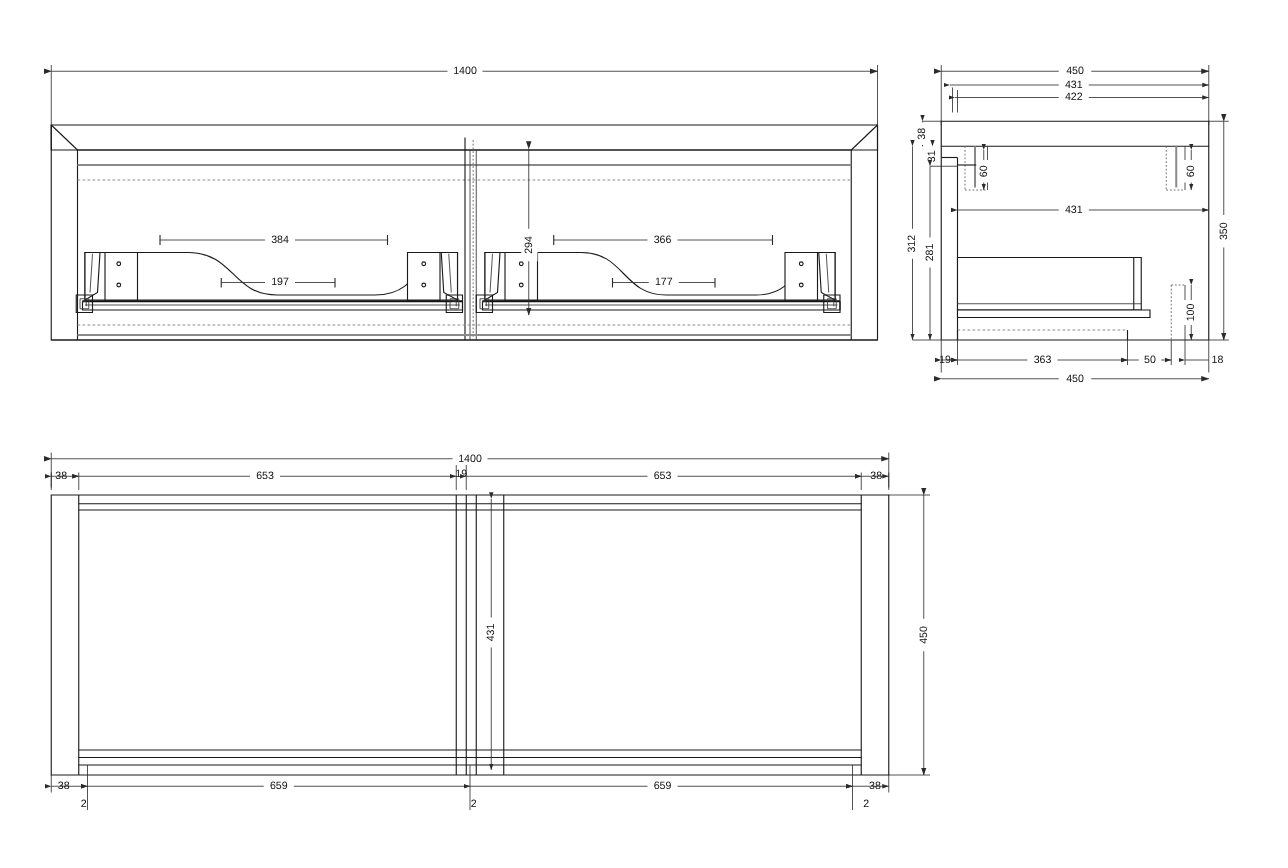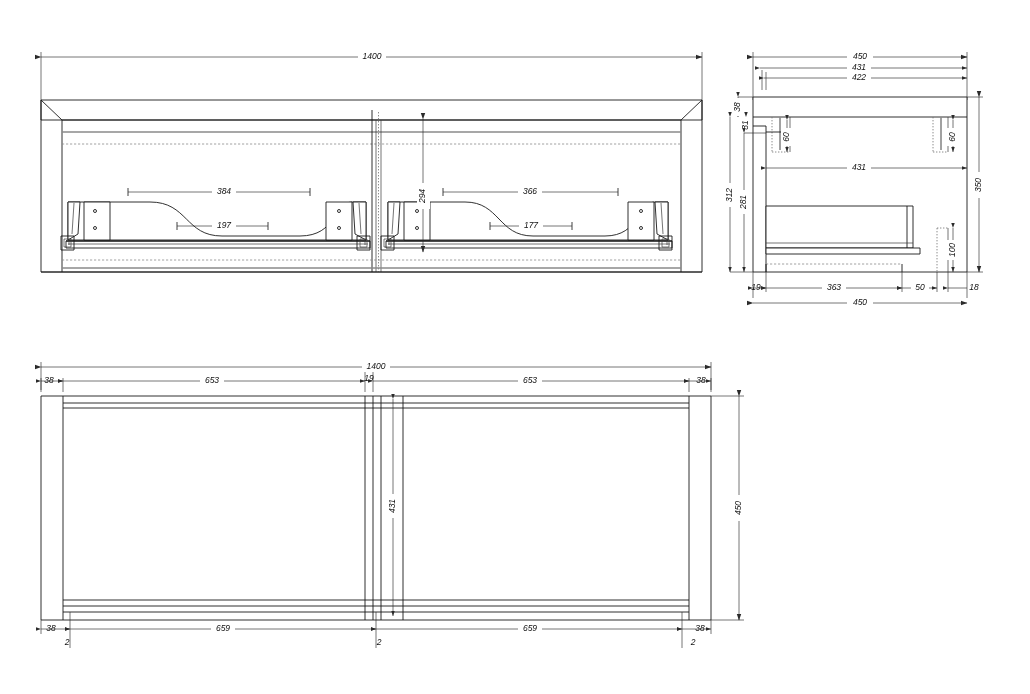--- a/index.html
+++ b/index.html
@@ -12,21 +12,20 @@
     width: 1030px;
     height: 694px;
     overflow: hidden;
     font-family: "Liberation Sans", sans-serif;
   }
   #drawing-root {
     position: relative;
     width: 1030px;
     height: 694px;
     background: #ffffff;
-    font-style: italic;
   }
   svg.cad {
     display: block;
     width: 1030px;
     height: 694px;
   }
   .solid   { stroke:#1a1a1a; stroke-width:0.9; fill:none; }
   .thin    { stroke:#3a3a3a; stroke-width:0.7; fill:none; }
   .heavy   { stroke:#111111; stroke-width:1.5; fill:none; }
   .grey    { stroke:#8a8a8a; stroke-width:1.6; fill:none; }

